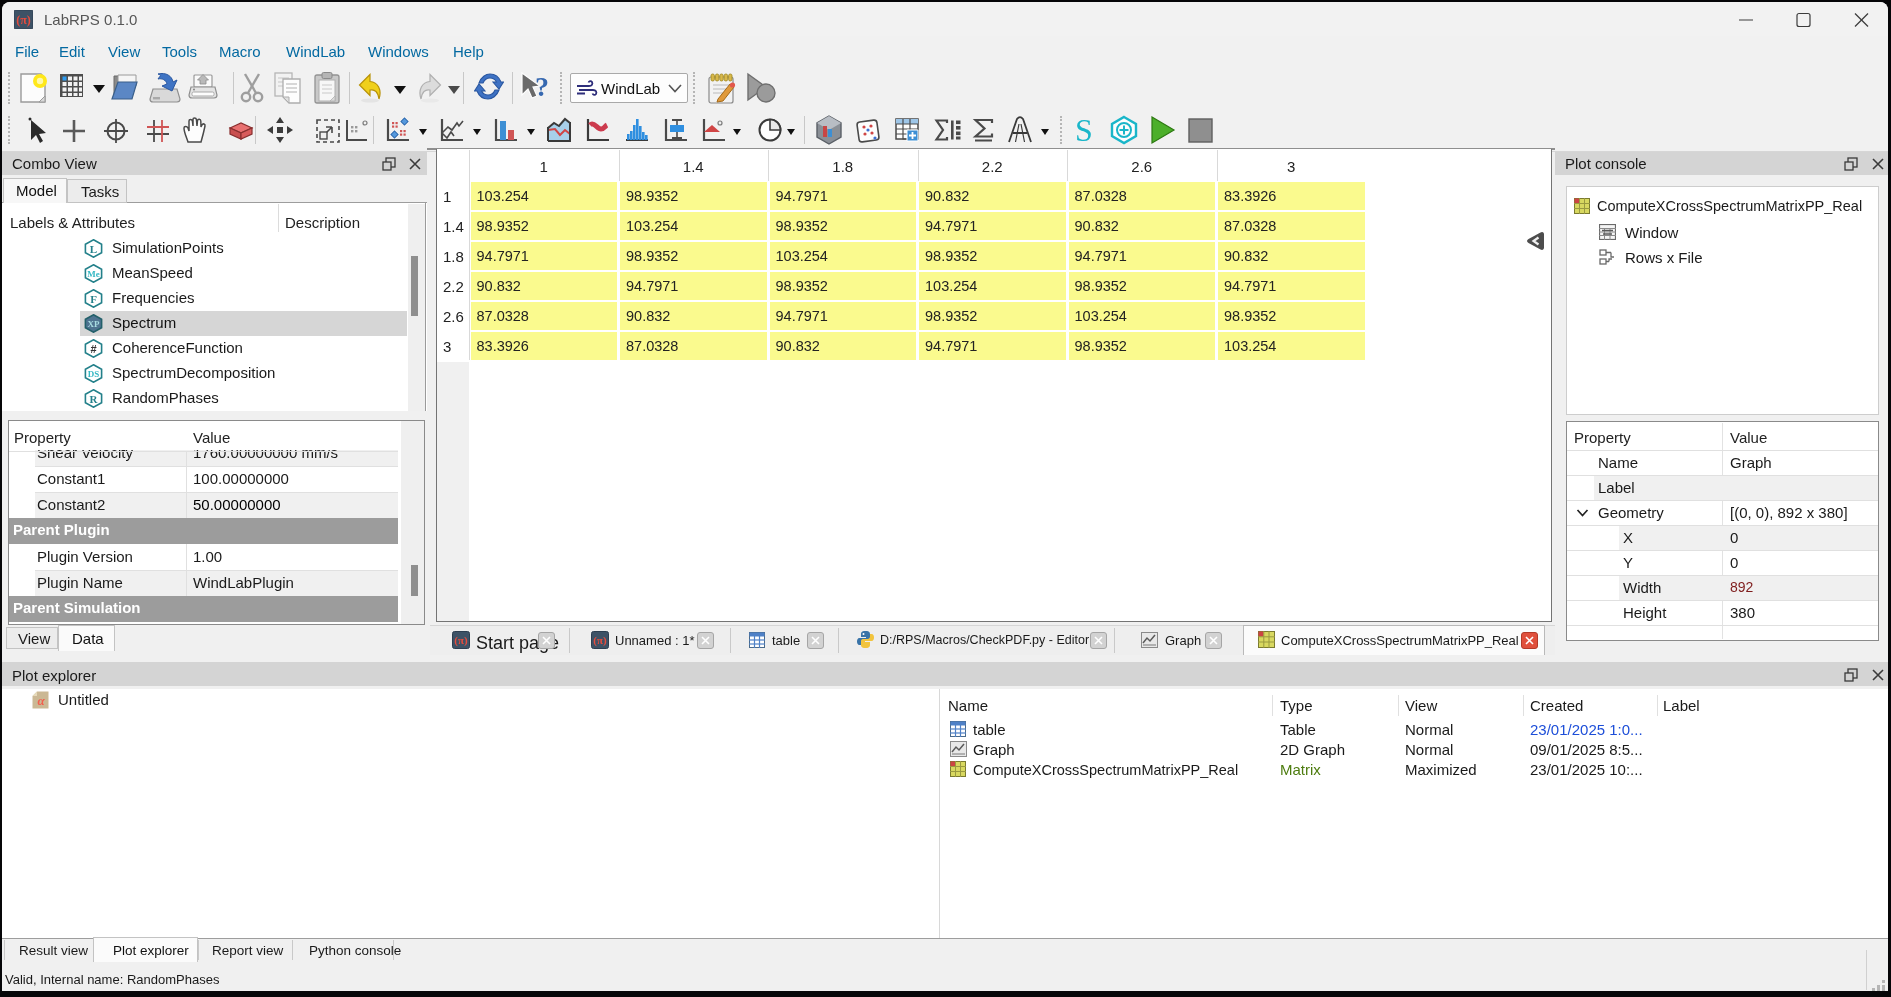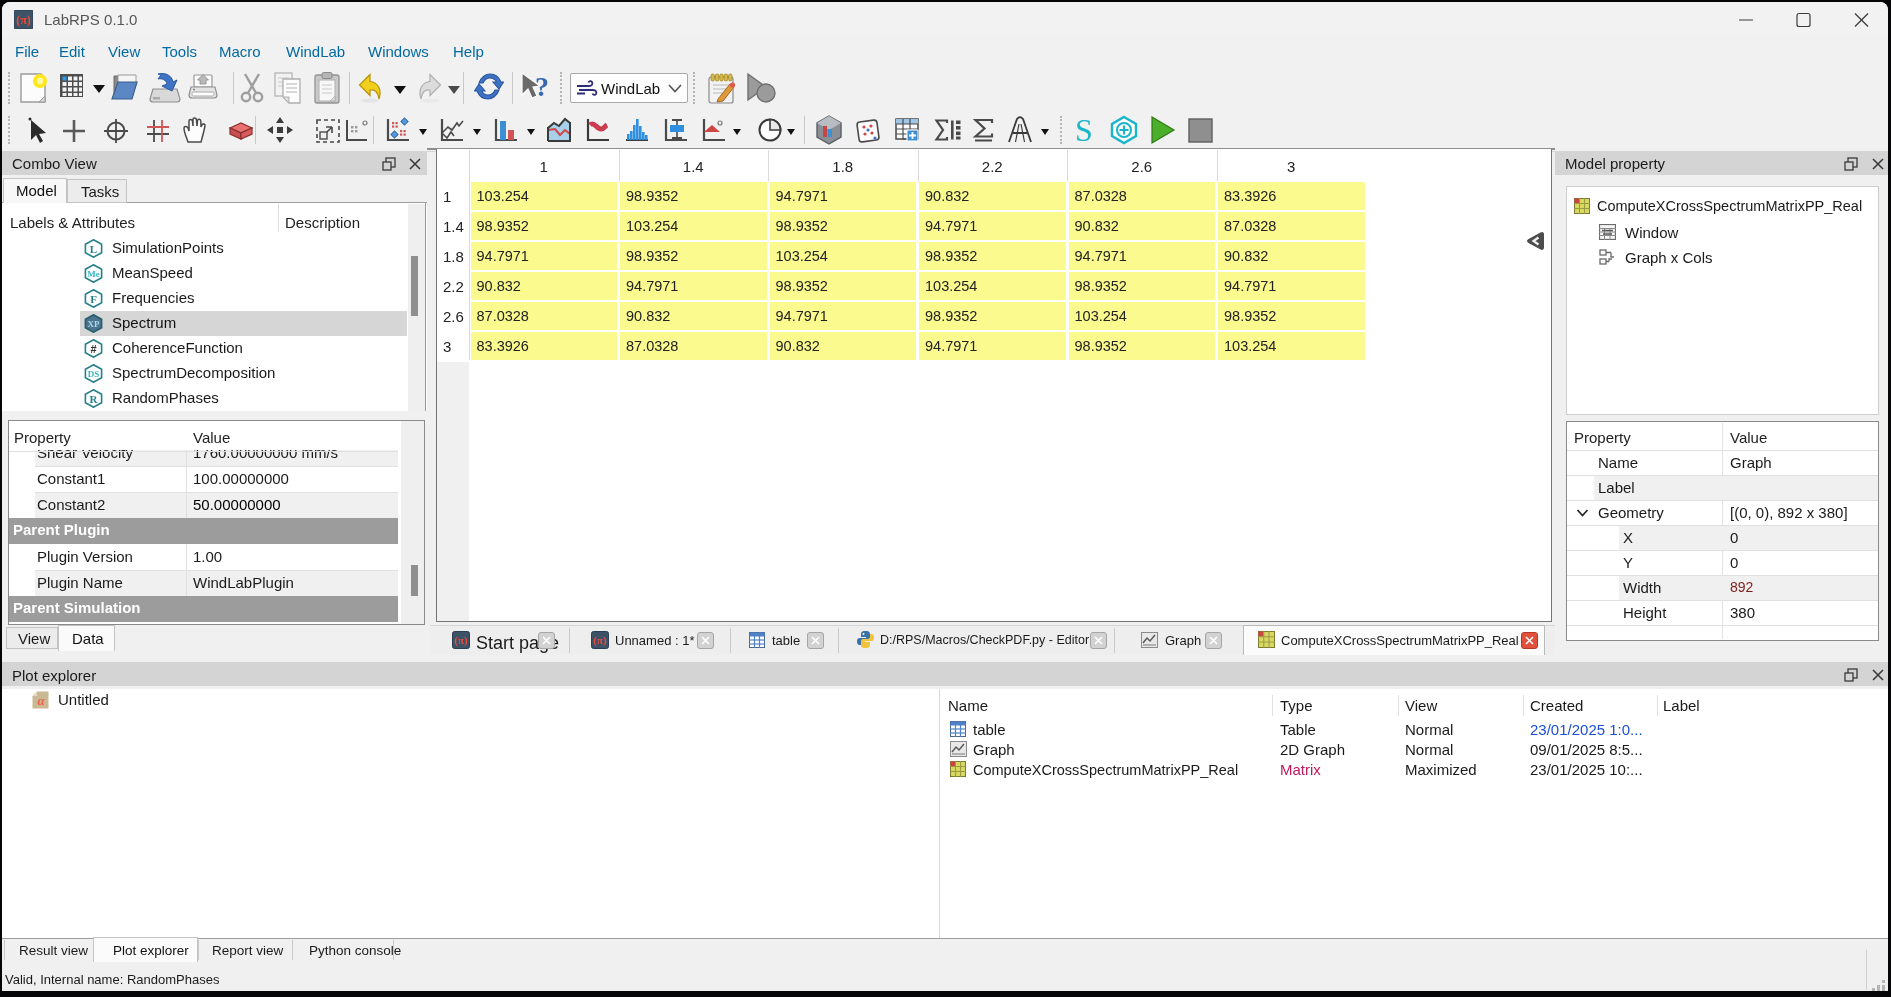--- a/index.html
+++ b/index.html
@@ -657,21 +657,21 @@
           <line x1="0" y1="5.8" x2="17" y2="5.8"></line>
           <line x1="0" y1="11" x2="17" y2="11"></line>
         </g>
       </svg>
   <div class="txt" style="left:1279px;top:631px;font-size:13px;color:#1a1a1a">ComputeXCrossSpectrumMatrixPP_Real</div>
   <div class="abs" style="left:1519px;top:630px;width:17px;height:17px;background:#e0503c;border:1px solid #b33a28;border-radius:3px"></div>
   <svg class="abs" style="left:1523px;top:634px" width="9" height="9">
         <path d="M1 1 L8 8 M1 8 L8 1" stroke="#fff" stroke-width="1.6"></path>
       </svg>
   <div class="docktitle" style="left:1553px;top:150px;width:333px;height:23px">
-        <div class="t">Model property</div>
+        <div class="t">Plot console</div>
       </div>
   <svg class="abs" style="left:1842px;top:155px" width="14" height="14">
         <rect x="4" y="1" width="9" height="9" fill="#d4d4d4" stroke="#3a3a3a" stroke-width="1.3"></rect>
         <rect x="1" y="5" width="8" height="8" fill="#d4d4d4" stroke="#3a3a3a" stroke-width="1.3"></rect>
       </svg>
   <svg class="abs" style="left:1869px;top:155px" width="14" height="14">
         <path d="M2 2 L12 12 M2 12 L12 2" stroke="#3a3a3a" stroke-width="1.6"></path>
       </svg>
   <div class="abs" style="left:1564px;top:184px;width:313px;height:229px;background:#fff;border:1px solid #cdcdcd"></div>
   <svg class="abs" style="left:1572px;top:196px" width="16" height="16">
@@ -697,21 +697,21 @@
         <path d="M3 6.5 L14 6.5 M4 10 L13 10" stroke="#5a5a5a" stroke-width="1.4"></path>
       </svg>
   <div class="txt" style="left:1623px;top:222px;font-size:15px;color:#1a1a1a">Window</div>
   <svg class="abs" style="left:1597px;top:247px" width="17" height="16">
         <g fill="none" stroke="#6a6a6a" stroke-width="1.3">
           <rect x="1" y="1" width="6" height="5"></rect>
           <rect x="1" y="10" width="6" height="5"></rect>
           <path d="M7 3.5 L12 3.5 M7 12.5 L10 12.5 M12 3.5 L12 8 L15 8 M10 12.5 L10 10 L13 10"></path>
         </g>
       </svg>
-  <div class="txt" style="left:1623px;top:247px;font-size:15px;color:#1a1a1a">Graph x Cols</div>
+  <div class="txt" style="left:1623px;top:247px;font-size:15px;color:#1a1a1a">Rows x File</div>
   <div class="abs" style="left:1564px;top:419px;width:313px;height:220px;background:#fff;border:1px solid #8a8a8a"></div>
   <div class="txt" style="left:1572px;top:427px;font-size:15px;color:#222">Property</div>
   <div class="txt" style="left:1728px;top:427px;font-size:15px;color:#222">Value</div>
   <div class="abs" style="left:1720px;top:421px;width:1px;height:216px;background:#e2e2e2"></div>
   <div class="line" style="left:1565px;top:448px;width:311px;height:1px"></div>
   <div class="txt" style="left:1596px;top:452px;font-size:15px;color:#1a1a1a">Name</div>
   <div class="txt" style="left:1728px;top:452px;font-size:15px;color:#1a1a1a">Graph</div>
   <div class="line" style="left:1565px;top:473px;width:311px;height:1px"></div>
   <div class="abs" style="left:1592px;top:474px;width:284px;height:24px;background:#f0f0f0"></div>
   <div class="txt" style="left:1596px;top:477px;font-size:15px;color:#1a1a1a">Label</div>
@@ -792,21 +792,21 @@
         <rect x="0.5" y="0.5" width="15" height="15" fill="#d8d860" stroke="#7a7a30"></rect>
         <rect x="0.5" y="0.5" width="5" height="5" fill="#cc4444"></rect>
         <g stroke="#9a9a40" stroke-width="1">
           <line x1="5.5" y1="0" x2="5.5" y2="16"></line>
           <line x1="10.5" y1="0" x2="10.5" y2="16"></line>
           <line x1="0" y1="5.5" x2="16" y2="5.5"></line>
           <line x1="0" y1="10.5" x2="16" y2="10.5"></line>
         </g>
       </svg>
   <div class="txt" style="left:971px;top:760px;font-size:14.5px;color:#1a1a1a">ComputeXCrossSpectrumMatrixPP_Real</div>
-  <div class="txt" style="left:1278px;top:759px;font-size:15px;color:#be185d">Matrix</div>
+  <div class="txt" style="left:1278px;top:759px;font-size:15px;color:#4d7c0f">Matrix</div>
   <div class="txt" style="left:1403px;top:759px;font-size:15px;color:#1a1a1a">Maximized</div>
   <div class="txt" style="left:1528px;top:759px;font-size:15px;color:#1a1a1a">23/01/2025 10:...</div>
   <div class="abs" style="left:91px;top:935px;width:105px;height:25px;background:#fbfbfb;border:1px solid #c3c3c3;border-bottom:none"></div>
   <div class="txt" style="left:111px;top:941px;font-size:13.5px;color:#111">Plot explorer</div>
   <div class="txt" style="left:17px;top:941px;font-size:13.5px;color:#1a1a1a">Result view</div>
   <div class="abs" style="left:2px;top:938px;width:1px;height:20px;background:#c9c9c9"></div>
   <div class="txt" style="left:210px;top:941px;font-size:13.5px;color:#1a1a1a">Report view</div>
   <div class="abs" style="left:196px;top:938px;width:1px;height:20px;background:#c9c9c9"></div>
   <div class="txt" style="left:307px;top:941px;font-size:13.5px;color:#1a1a1a">Python console</div>
   <div class="abs" style="left:290px;top:938px;width:1px;height:20px;background:#c9c9c9"></div>

